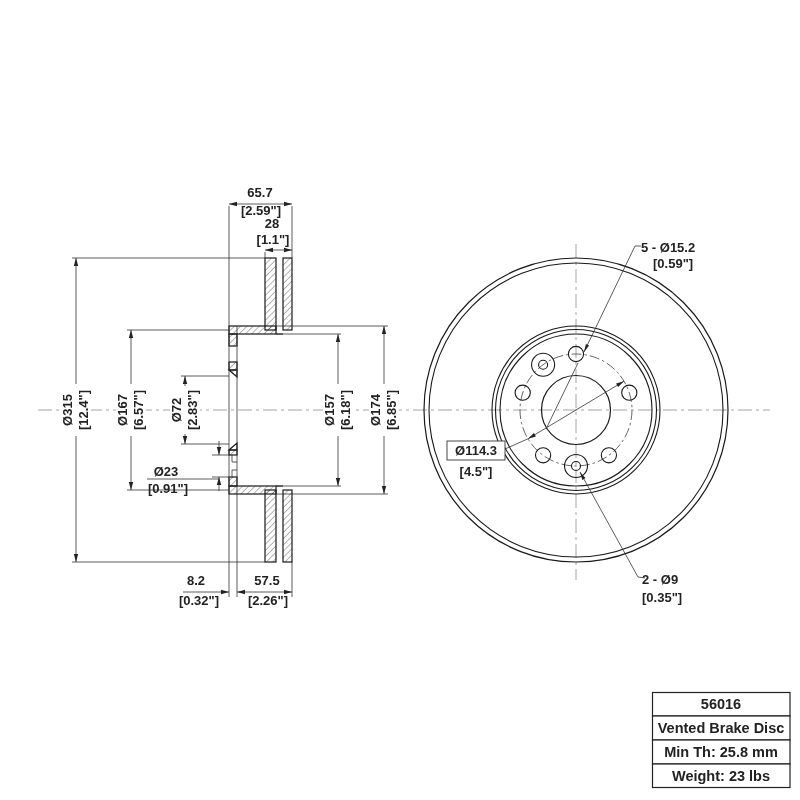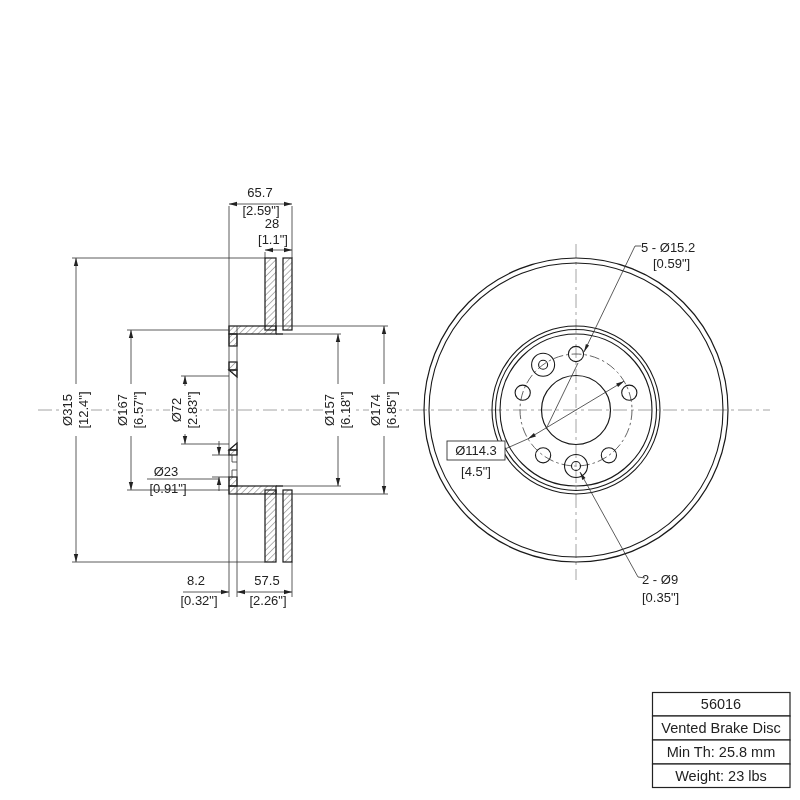--- a/index.html
+++ b/index.html
@@ -1,17 +1,17 @@
 <!DOCTYPE html>
 <html><head>
 <meta charset="utf-8">
 <style>
   html,body{margin:0;padding:0;background:#fff;}
   .page{position:relative;width:800px;height:800px;background:#ffffff;overflow:hidden;
-        font-family:"Liberation Sans", sans-serif;}
+        font-family:"Liberation Sans", sans-serif;font-weight:bold;}
   svg text{font-family:"Liberation Sans", sans-serif;font-size:13px;fill:#222;}
   svg text.tb{font-size:14.5px;}
   .thin{stroke:#333;stroke-width:0.8;fill:none;}
   .cl{stroke:#9a9a9a;stroke-width:0.9;fill:none;stroke-dasharray:14 4 3 4;}
   .bc{stroke:#555;stroke-width:0.9;fill:none;stroke-dasharray:10 3 2.5 3;}
   .part{stroke:#1a1a1a;stroke-width:1.2;fill:url(#h);}
   .oln{stroke:#1a1a1a;stroke-width:1.1;fill:none;}
   .arr{fill:#222;stroke:none;}
   .box{stroke:#333;stroke-width:0.9;fill:#fff;}
   .tbx{stroke:#222;stroke-width:1.2;fill:#fff;}

